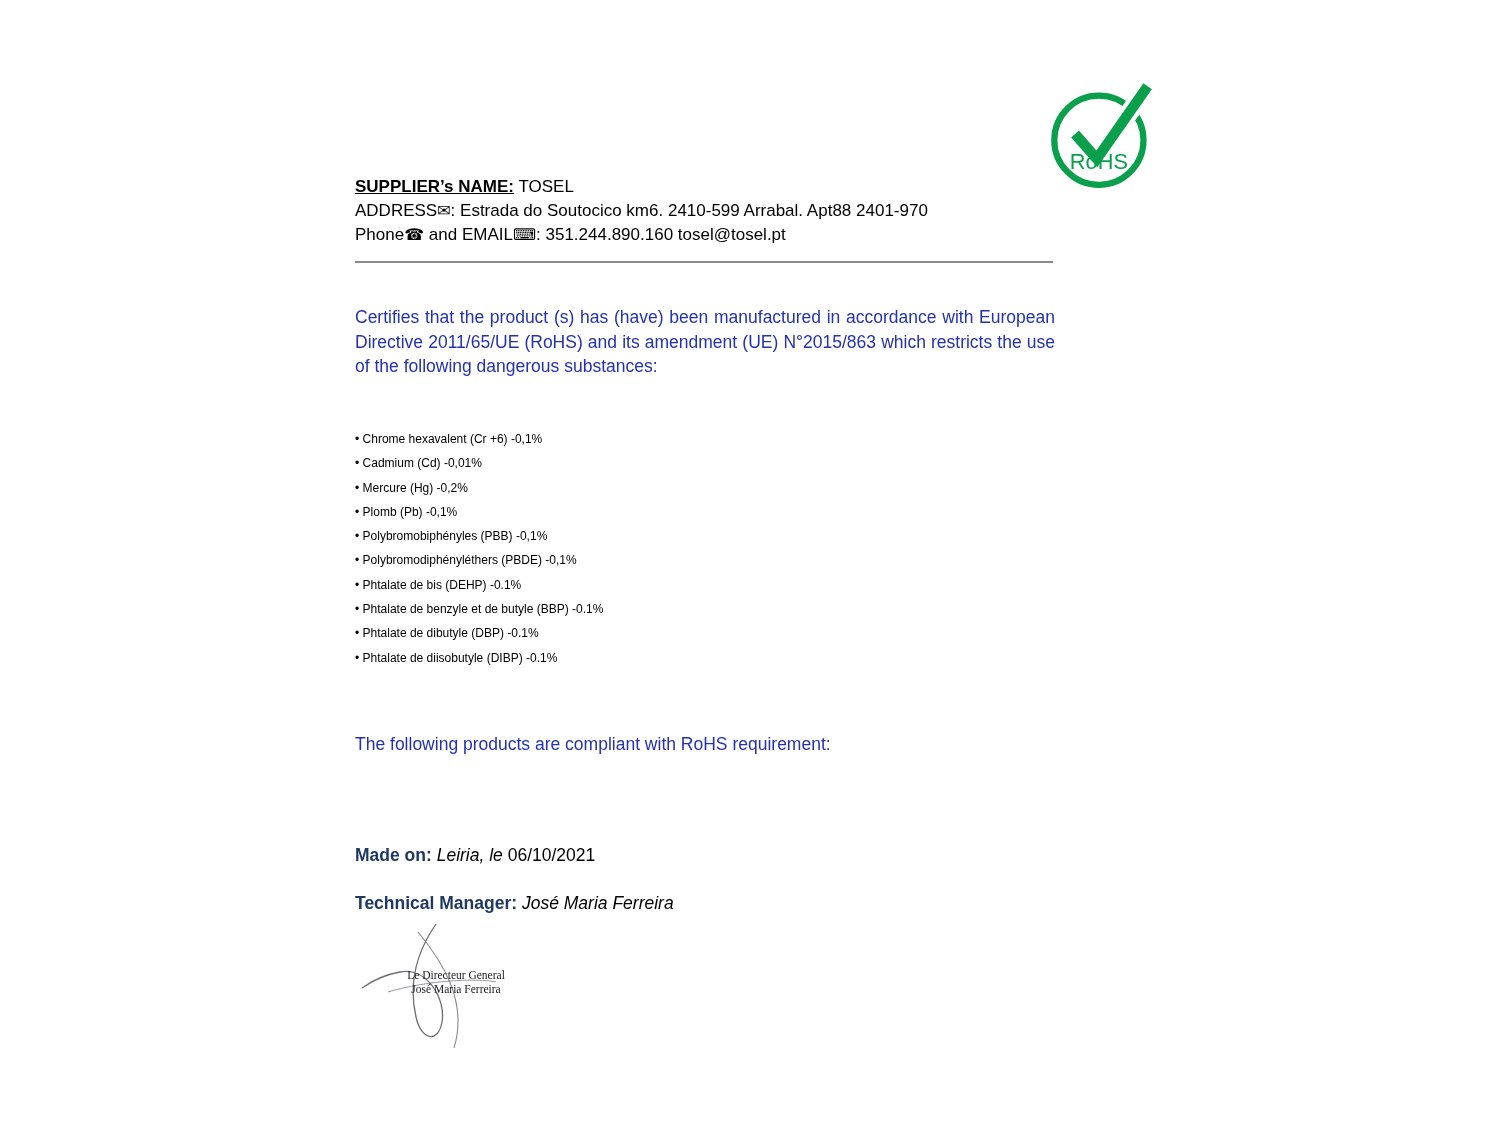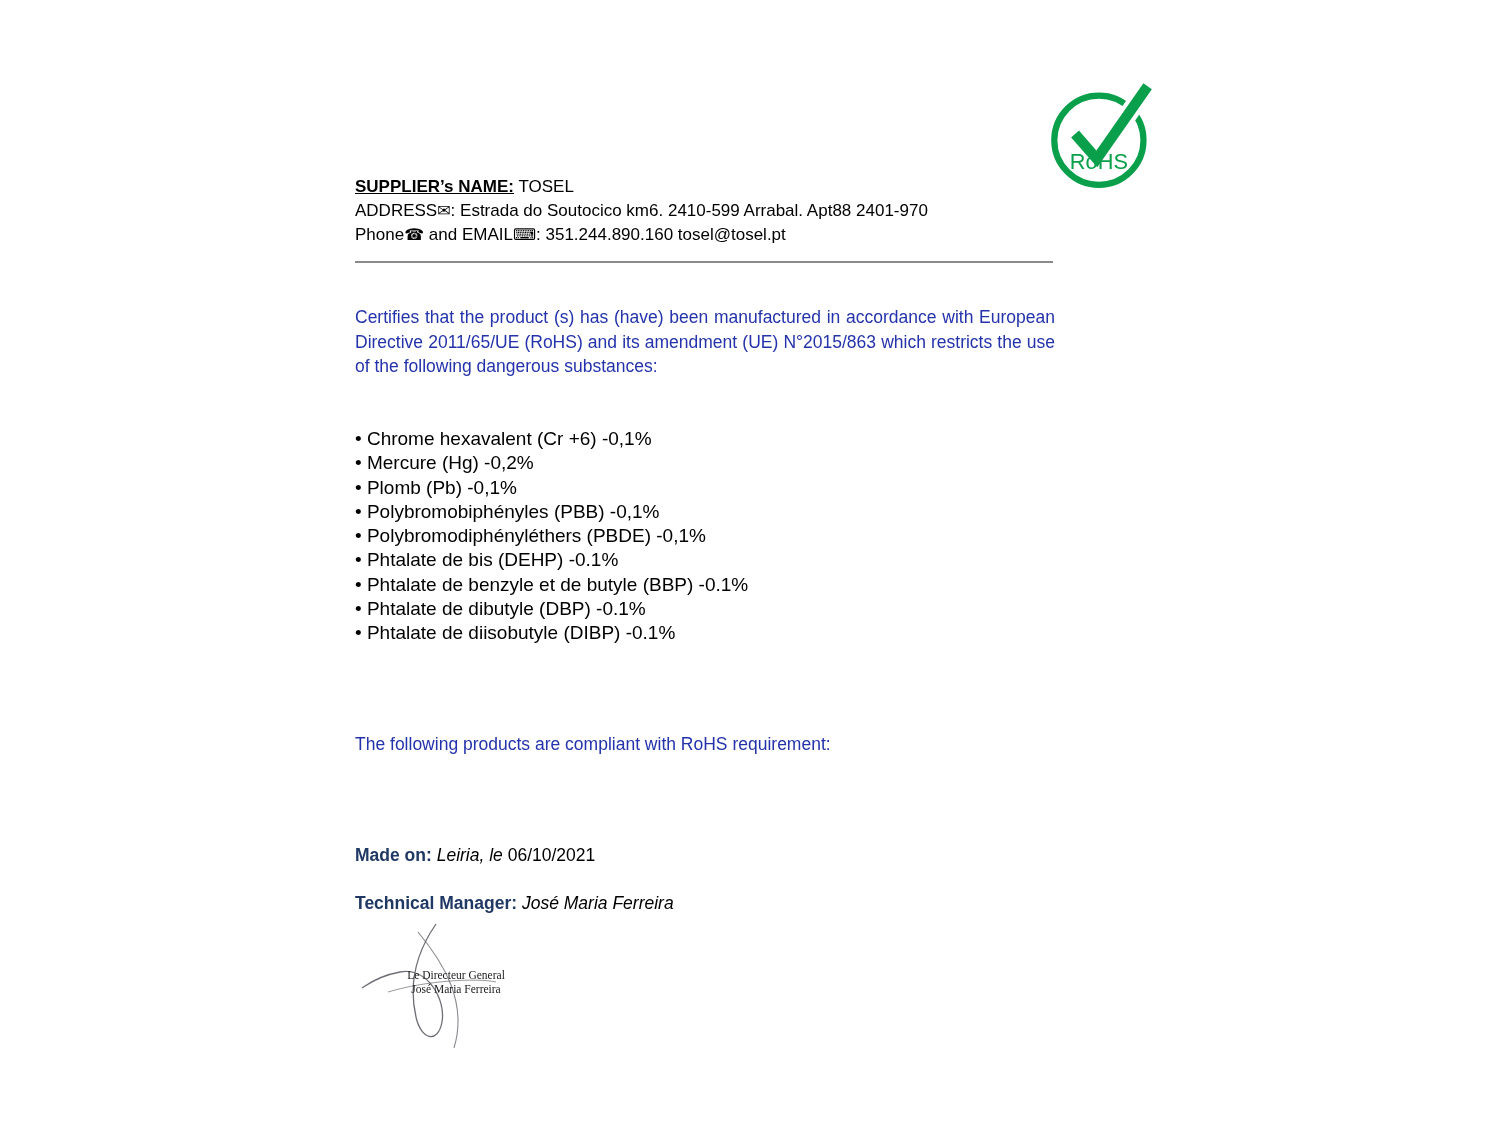--- a/index.html
+++ b/index.html
@@ -47,21 +47,21 @@
     position:absolute; left:355px; top:305px; width:700px;
     color:#2433ab;
     font-size:17.5px; line-height:24.5px;
     text-align:justify;
   }
 
   
   .substances {
     position:absolute; left:355px; top:427px; width:700px;
     margin:0; padding:0; list-style:none;
-    font-size:19px; line-height:24.3px; color:#000;
+    font-size:12px; line-height:24.3px; color:#000;
   }
   .substances li::before { content:"• "; }
 
   .following {
     position:absolute; left:355px; top:734px; width:700px;
     color:#2433ab; font-size:17.5px;
   }
   .article-no {
     position:absolute; left:355px; top:776px; width:700px;
     color:#000; font-size:17.5px;
@@ -114,20 +114,21 @@
       <span>Phone</span><span class="glyph">☎</span><span> and EMAIL</span><span class="glyph">⌨</span><span>: 351.244.890.160 tosel@tosel.pt</span>
     </div>
   </div>
 
   <div class="sep-line"></div>
 
   <div class="certify">Certifies that the product (s) has (have) been manufactured in accordance with European Directive 2011/65/UE (RoHS) and its amendment (UE) N°2015/863 which restricts the use of the following dangerous substances:</div>
 
   <ul class="substances">
     <li>Chrome hexavalent (Cr +6) -0,1%</li>
+    <li>Cadmium (Cd) -0,01%</li>
     <li>Mercure (Hg) -0,2%</li>
     <li>Plomb (Pb) -0,1%</li>
     <li>Polybromobiphényles (PBB) -0,1%</li>
     <li>Polybromodiphényléthers (PBDE) -0,1%</li>
     <li>Phtalate de bis (DEHP) -0.1%</li>
     <li>Phtalate de benzyle et de butyle (BBP) -0.1%</li>
     <li>Phtalate de dibutyle (DBP) -0.1%</li>
     <li>Phtalate de diisobutyle (DIBP) -0.1%</li>
   </ul>
 

